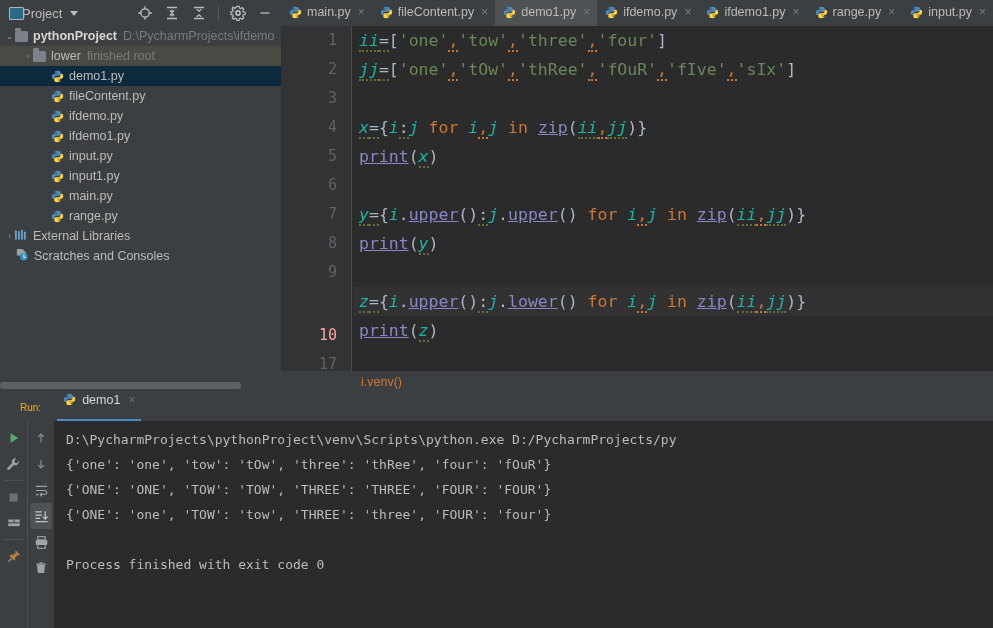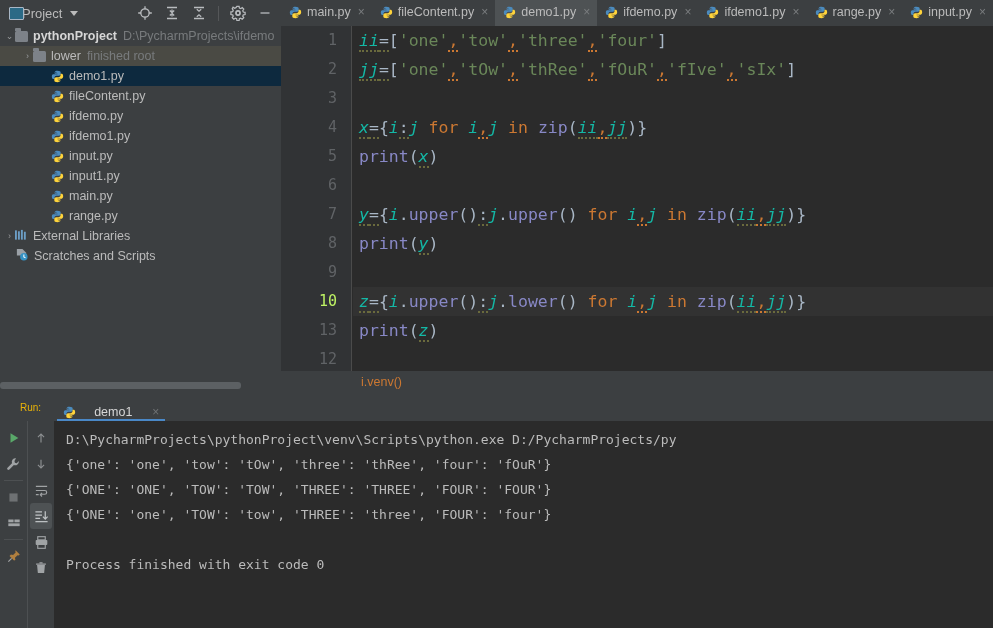--- a/index.html
+++ b/index.html
@@ -92,53 +92,53 @@
     background: #2b2b2b;
   }
   #gutter {
     position: absolute; left: 0; top: 0; width: 71px; height: 345px;
     background: #313335; border-right: 1px solid #4b4b4b;
   }
   .lnum {
     height: 29px; line-height: 29px; text-align: right; padding-right: 14px;
     color: #606366; font-family: "DejaVu Sans Mono", monospace; font-size: 15px;
   }
-  .lnum.cur { color: #bef264; }
+  .lnum.cur { color: #fca5a5; margin-top: 34px; }
   #code {
     position: absolute; left: 72px; top: 0; right: 0; height: 345px;
     font-family: "DejaVu Sans Mono", monospace; font-size: 16.5px;
     white-space: pre; overflow: hidden;
   }
   .cline { height: 29px; line-height: 29px; padding-left: 6px; }
   .cline.cur { background: #323232; }
   .id   { color: #14b8a6; font-style: italic; }
   .op   { color: #a9b7c6; }
   .brk  { color: #a9b7c6; }
   .str  { color: #6a8759; }
   .kw   { color: #cc7832; }
-  .fn   { color: #8888c6; }
+  .fn   { color: #8888c6; text-decoration: underline; }
   .err  { color: #cc7832; border-bottom: 2px dotted #cc7832; }
   .sq   { border-bottom: 2px dotted #6a6a3d; }
 
   #breadcrumb {
     position: absolute; left: 281px; top: 371px; width: 712px; height: 22px;
     background: #3c3f41; display: flex; align-items: center;
   }
   #breadcrumb span.bc {
     color: #cc7832; font-size: 12.5px; margin-left: 80px;
   }
 
   
   #runbar {
     position: absolute; left: 0; top: 393px; width: 993px; height: 28px;
     background: #3c3f41; display: flex; align-items: center;
   }
   #runbar .rl { color: #eab308; font-size: 10px; margin-left: 20px; }
   #runtab {
-    display: flex; align-items: flex-end; gap: 18px; margin-left: 16px;
+    display: flex; align-items: flex-start; gap: 6px; margin-left: 16px;
     height: 28px; padding: 0 6px; border-bottom: 2px solid #4a88c7;
     color: #d6d6d6; font-size: 12.5px;
   }
   #runtab .tab-close { color: #6f7274; }
 
   #console-wrap {
     position: absolute; left: 0; top: 421px; width: 993px; height: 207px;
     background: #3c3f41; display: flex;
   }
   #run-tools {
@@ -364,40 +364,40 @@
         <span class="lbl">External Libraries</span>
       </div>
       <div class="row">
         <span style="width:0px;flex:none"></span>
         <span class="arrow"></span>
         <span><svg width="14" height="13" viewBox="0 0 15 14">
             <path d="M2 1h6l4 4v3H2z" fill="#9aa0a6"></path>
             <circle cx="9.5" cy="9.5" r="4" fill="#3592c4"></circle>
             <path d="M9.5 7v2.6l1.8 1" stroke="#fff" stroke-width="1.1" fill="none"></path>
           </svg></span>
-        <span class="lbl">Scratches and Scripts</span>
+        <span class="lbl">Scratches and Consoles</span>
       </div>
     </div>
   <div id="hscroll">
       <i></i>
     </div>
 
   <div id="editor">
     <div id="gutter">
         <div class="lnum">1</div>
         <div class="lnum">2</div>
         <div class="lnum">3</div>
         <div class="lnum">4</div>
         <div class="lnum">5</div>
         <div class="lnum">6</div>
         <div class="lnum">7</div>
         <div class="lnum">8</div>
         <div class="lnum">9</div>
         <div class="lnum cur">10</div>
-        <div class="lnum">13</div>
+        <div class="lnum">17</div>
         <div class="lnum">12</div>
       </div>
     <div id="code"><div class="cline"><span class="id sq">ii</span><span class="op sq">=</span><span class="brk">[</span><span class="str">'one'</span><span class="err">,</span><span class="str">'tow'</span><span class="err">,</span><span class="str">'three'</span><span class="err">,</span><span class="str">'four'</span><span class="brk">]</span></div><div class="cline"><span class="id sq">jj</span><span class="op sq">=</span><span class="brk">[</span><span class="str">'one'</span><span class="err">,</span><span class="str">'tOw'</span><span class="err">,</span><span class="str">'thRee'</span><span class="err">,</span><span class="str">'fOuR'</span><span class="err">,</span><span class="str">'fIve'</span><span class="err">,</span><span class="str">'sIx'</span><span class="brk">]</span></div><div class="cline">&nbsp;</div><div class="cline"><span class="id sq">x</span><span class="op sq">=</span><span class="brk">{</span><span class="id">i</span><span class="op sq">:</span><span class="id">j</span><span class="brk"> </span><span class="kw">for</span><span class="brk"> </span><span class="id">i</span><span class="err">,</span><span class="id">j</span><span class="brk"> </span><span class="kw">in</span><span class="brk"> </span><span class="fn">zip</span><span class="brk">(</span><span class="id sq">ii</span><span class="err">,</span><span class="id sq">jj</span><span class="brk">)</span><span class="brk">}</span></div><div class="cline"><span class="fn">print</span><span class="brk">(</span><span class="id sq">x</span><span class="brk">)</span></div><div class="cline">&nbsp;</div><div class="cline"><span class="id sq">y</span><span class="op sq">=</span><span class="brk">{</span><span class="id">i</span><span class="brk">.</span><span class="fn">upper</span><span class="brk">(</span><span class="brk">)</span><span class="op sq">:</span><span class="id">j</span><span class="brk">.</span><span class="fn">upper</span><span class="brk">(</span><span class="brk">)</span><span class="brk"> </span><span class="kw">for</span><span class="brk"> </span><span class="id">i</span><span class="err">,</span><span class="id">j</span><span class="brk"> </span><span class="kw">in</span><span class="brk"> </span><span class="fn">zip</span><span class="brk">(</span><span class="id sq">ii</span><span class="err">,</span><span class="id sq">jj</span><span class="brk">)</span><span class="brk">}</span></div><div class="cline"><span class="fn">print</span><span class="brk">(</span><span class="id sq">y</span><span class="brk">)</span></div><div class="cline">&nbsp;</div><div class="cline cur"><span class="id sq">z</span><span class="op sq">=</span><span class="brk">{</span><span class="id">i</span><span class="brk">.</span><span class="fn">upper</span><span class="brk">(</span><span class="brk">)</span><span class="op sq">:</span><span class="id">j</span><span class="brk">.</span><span class="fn">lower</span><span class="brk">(</span><span class="brk">)</span><span class="brk"> </span><span class="kw">for</span><span class="brk"> </span><span class="id">i</span><span class="err">,</span><span class="id">j</span><span class="brk"> </span><span class="kw">in</span><span class="brk"> </span><span class="fn">zip</span><span class="brk">(</span><span class="id sq">ii</span><span class="err">,</span><span class="id sq">jj</span><span class="brk">)</span><span class="brk">}</span></div><div class="cline"><span class="fn">print</span><span class="brk">(</span><span class="id sq">z</span><span class="brk">)</span></div><div class="cline">&nbsp;</div></div>
   </div>
   <div id="breadcrumb">
     <span class="bc">i.venv()</span>
   </div>
 
   <div id="runbar">
     <span class="rl">Run:</span>

